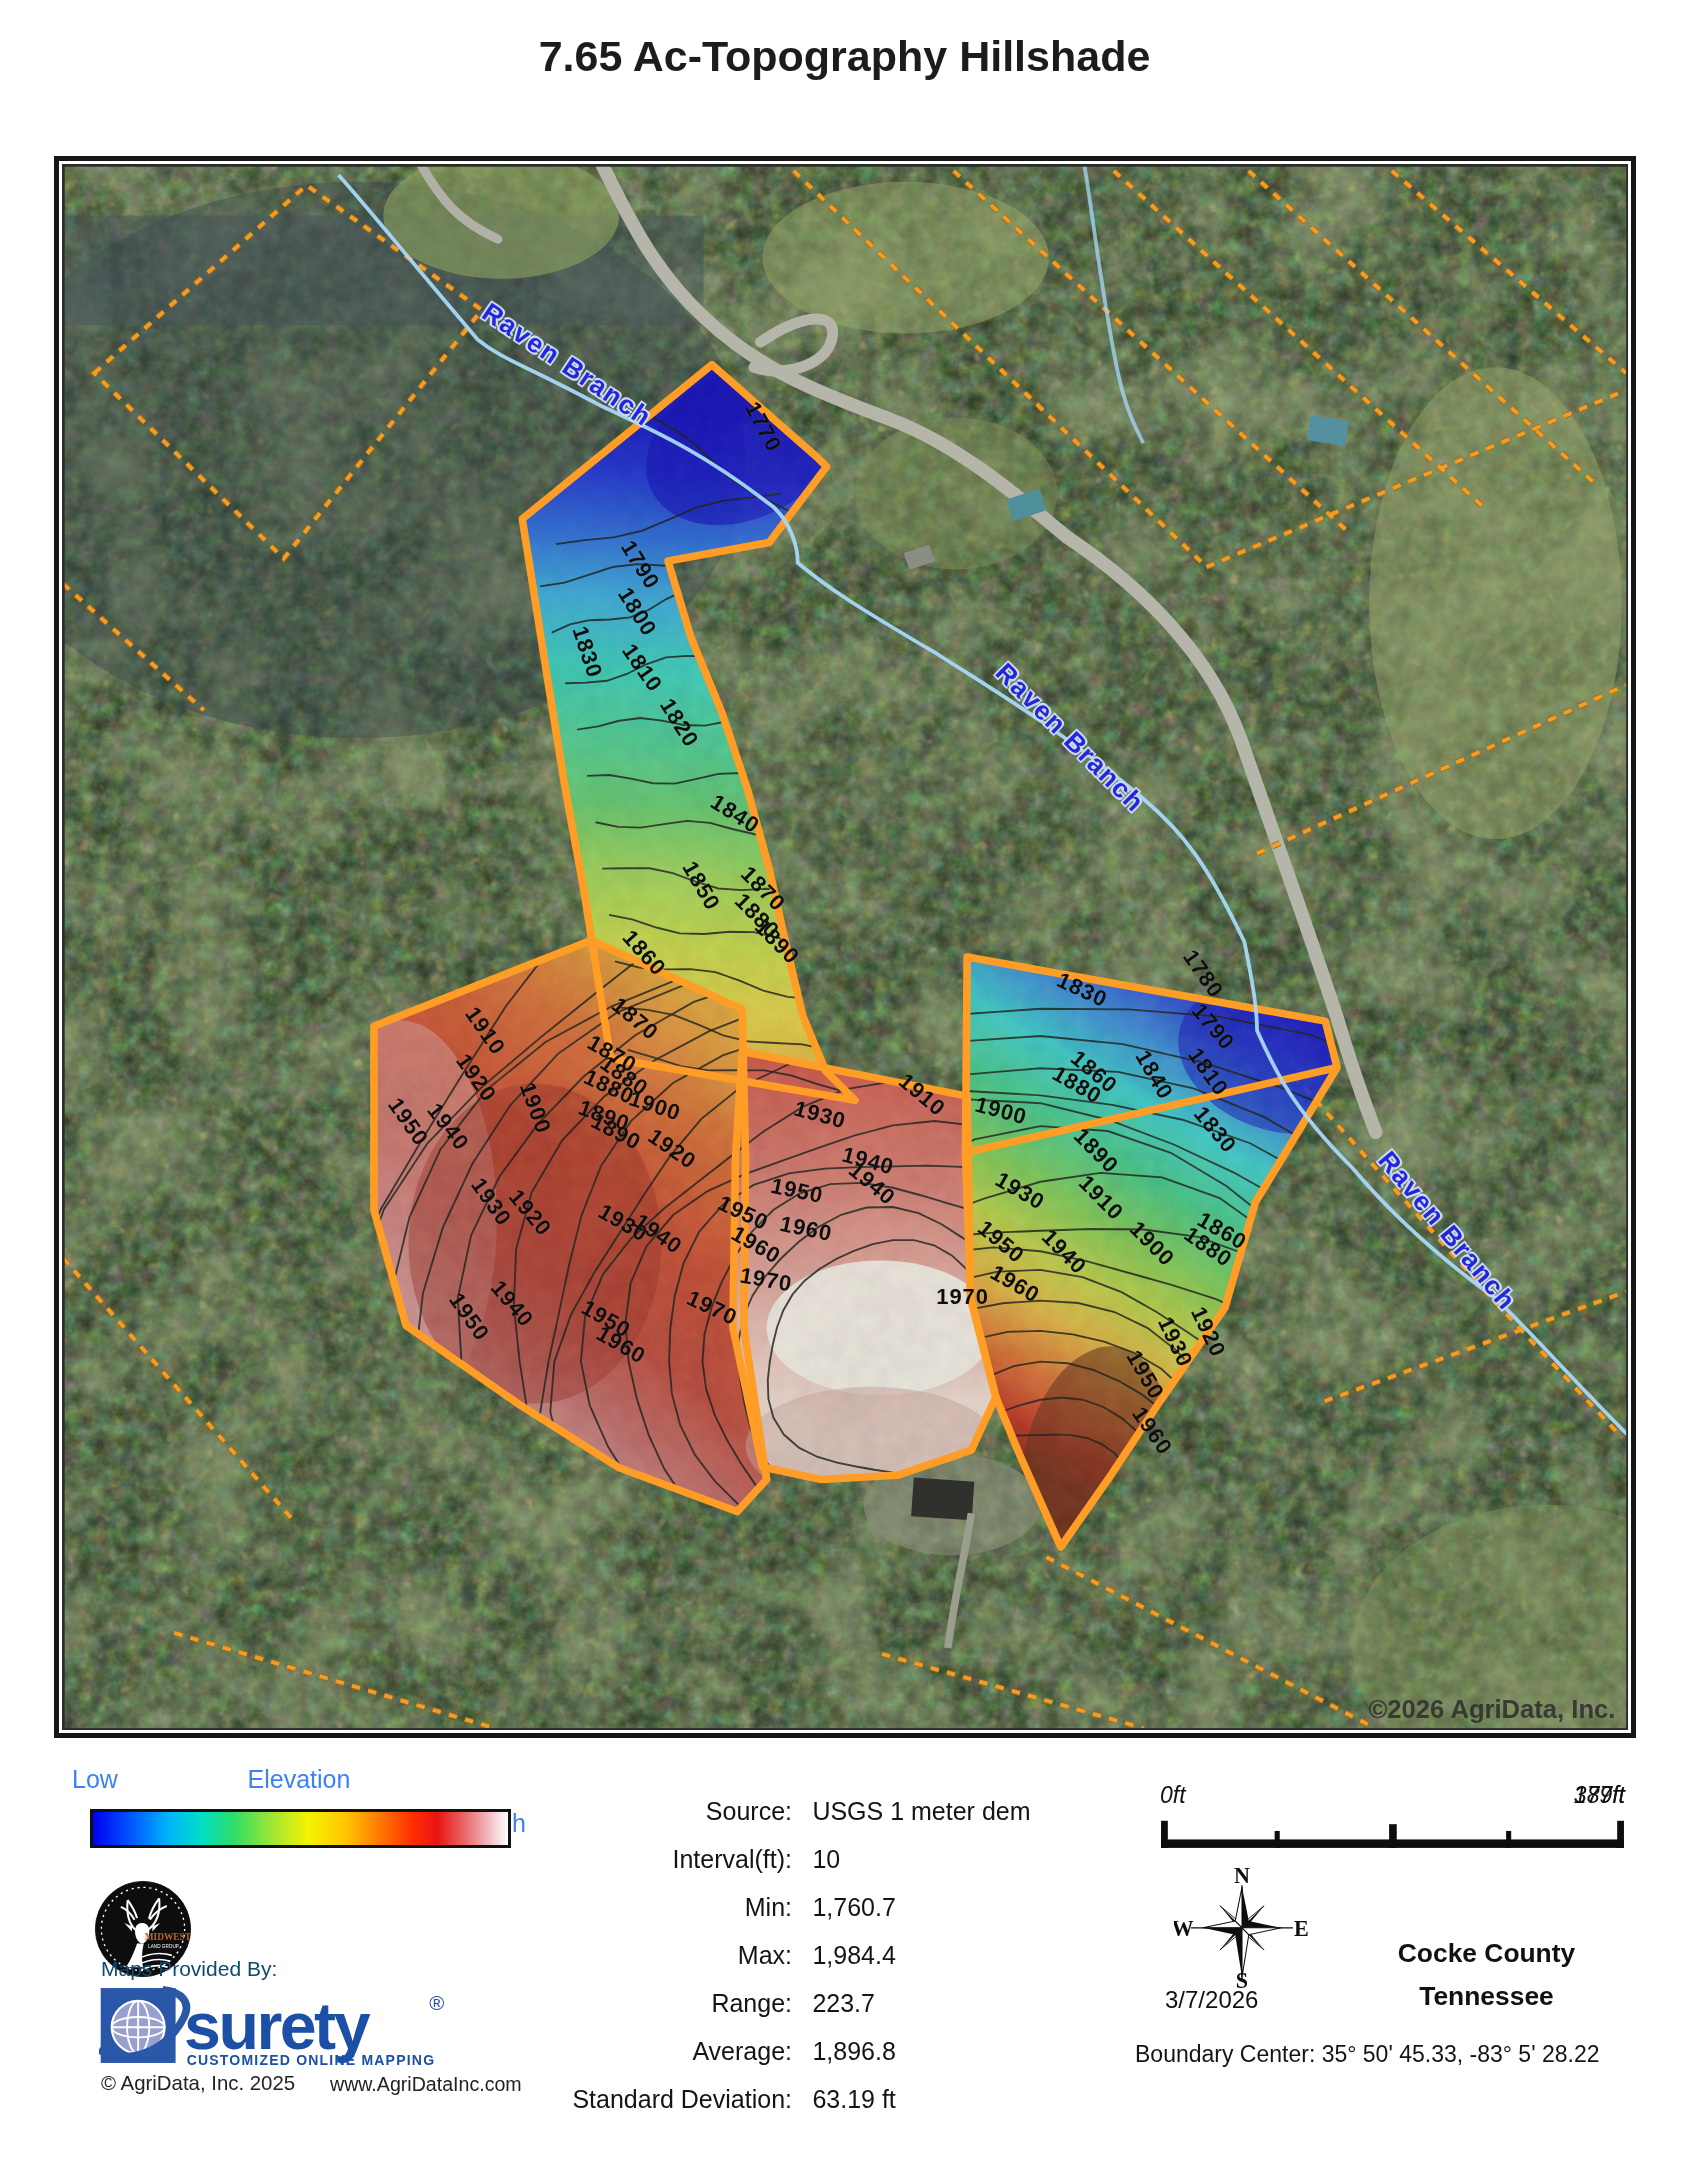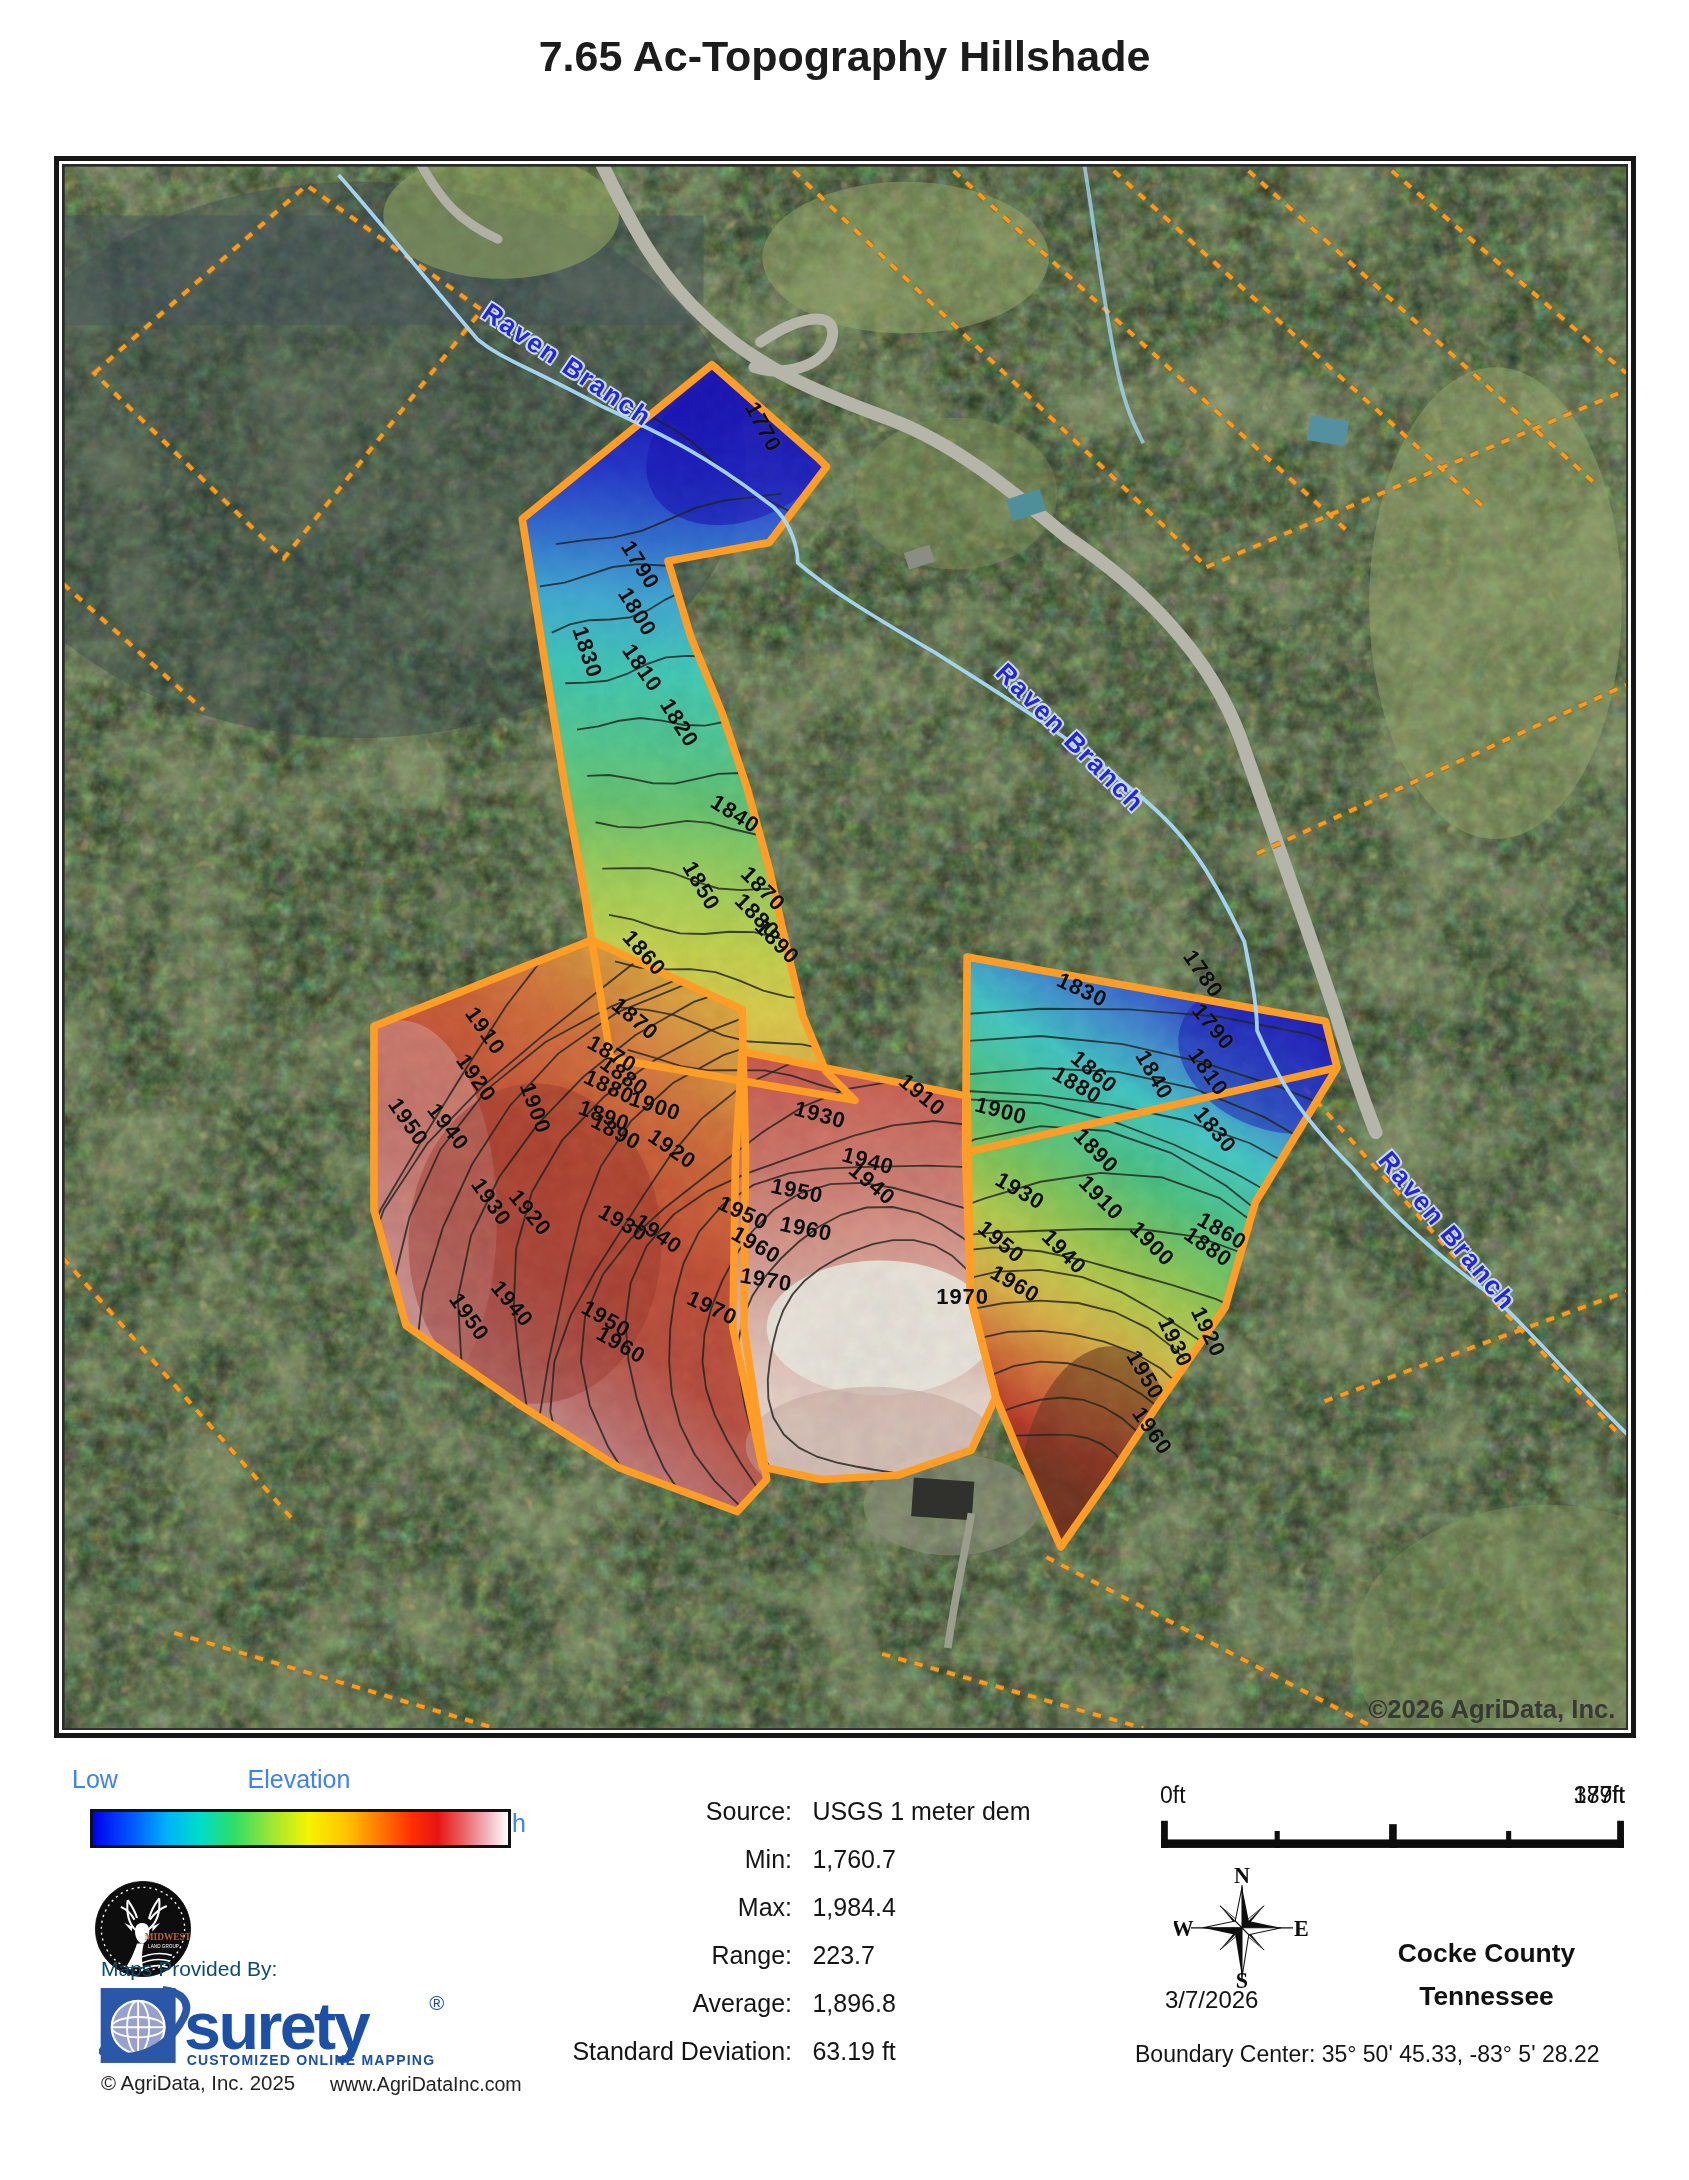--- a/index.html
+++ b/index.html
@@ -27,21 +27,21 @@
     background:linear-gradient(to right,#0000ee 0%,#0055ff 9%,#00b4f8 18%,#00ddc8 26%,#2edd66 34%,#9fe634 43%,#f4f400 52%,#ffc400 61%,#ff7a00 69%,#ff2e00 77%,#e81414 83%,#e96060 89%,#f2b4bc 95%,#ffffff 100%);}
   .deer{position:absolute;left:92px;top:1877px;width:102px;height:104px;}
   .provided{position:absolute;left:101px;top:1957px;font-size:21px;color:#0c4a6e;}
   .surety{position:absolute;left:99px;top:1981px;width:400px;height:89px;}
   .agri-copy{position:absolute;left:101px;top:2072px;font-size:20.4px;color:#222;}
   .agri-web{position:absolute;left:330px;top:2073px;font-size:19.6px;color:#222;}
   .stats{position:absolute;left:477px;top:1787px;width:562px;}
   .stat-row{display:flex;height:48px;align-items:center;font-size:25px;}
   .stat-label{width:315px;text-align:right;padding-right:20.4px;color:#141414;}
   .stat-value{color:#141414;}
-  .scale{position:absolute;left:1160px;top:1782px;width:465px;height:77px;font-size:23px;}
+  .scale{position:absolute;left:1160px;top:1782px;width:465px;height:77px;font-size:23px;font-style:italic;}
   .scale .t0{position:absolute;left:0;top:0;}
   .scale .t1{position:absolute;left:0;width:100%;text-align:right;top:0;}
   .scale .t2{position:absolute;right:0;top:0;}
   .scale svg{position:absolute;left:0;top:32px;}
   .compass{position:absolute;left:1174px;top:1859px;width:136px;height:136px;}
   .date{position:absolute;left:1165px;top:1986px;width:153px;text-align:left;font-size:24px;}
   .county{position:absolute;left:1380px;top:1932px;width:213px;text-align:center;font-weight:bold;font-size:26.4px;line-height:43px;}
   .boundary{position:absolute;left:1135px;top:2041px;width:545px;font-size:23px;color:#141414;}
 </style>
 </head>
@@ -396,20 +396,24 @@
 
   <div class="agri-copy">© AgriData, Inc. 2025</div>
   <div class="agri-web">www.AgriDataInc.com</div>
 
   <div class="stats" id="stats-block">
       <div class="stat-row">
         <div class="stat-label">Source:</div>
         <div class="stat-value">USGS 1 meter dem</div>
       </div>
       <div class="stat-row">
+        <div class="stat-label">Interval(ft):</div>
+        <div class="stat-value">10</div>
+      </div>
+      <div class="stat-row">
         <div class="stat-label">Min:</div>
         <div class="stat-value">1,760.7</div>
       </div>
       <div class="stat-row">
         <div class="stat-label">Max:</div>
         <div class="stat-value">1,984.4</div>
       </div>
       <div class="stat-row">
         <div class="stat-label">Range:</div>
         <div class="stat-value">223.7</div>

